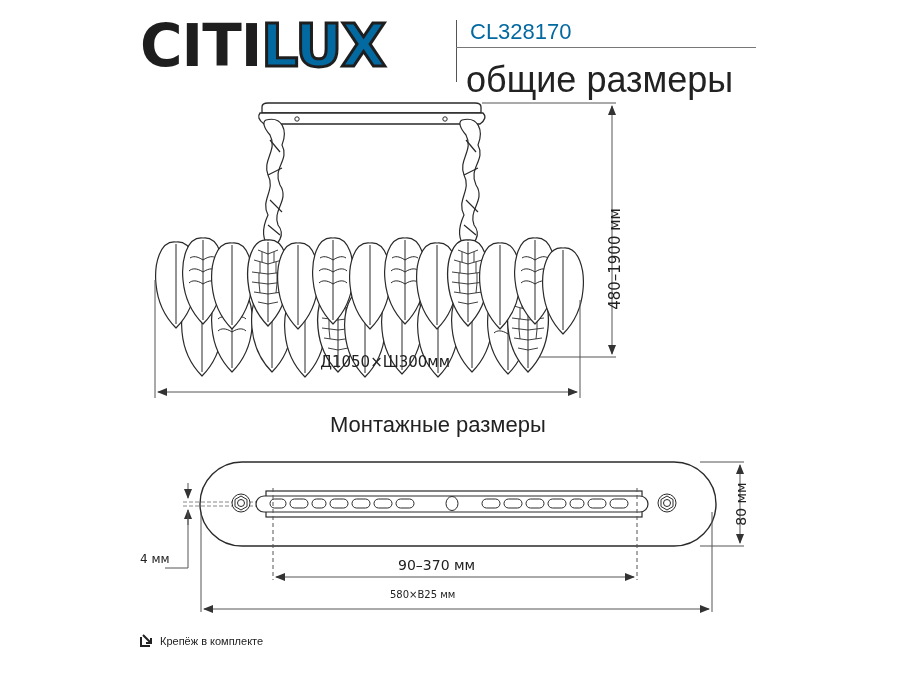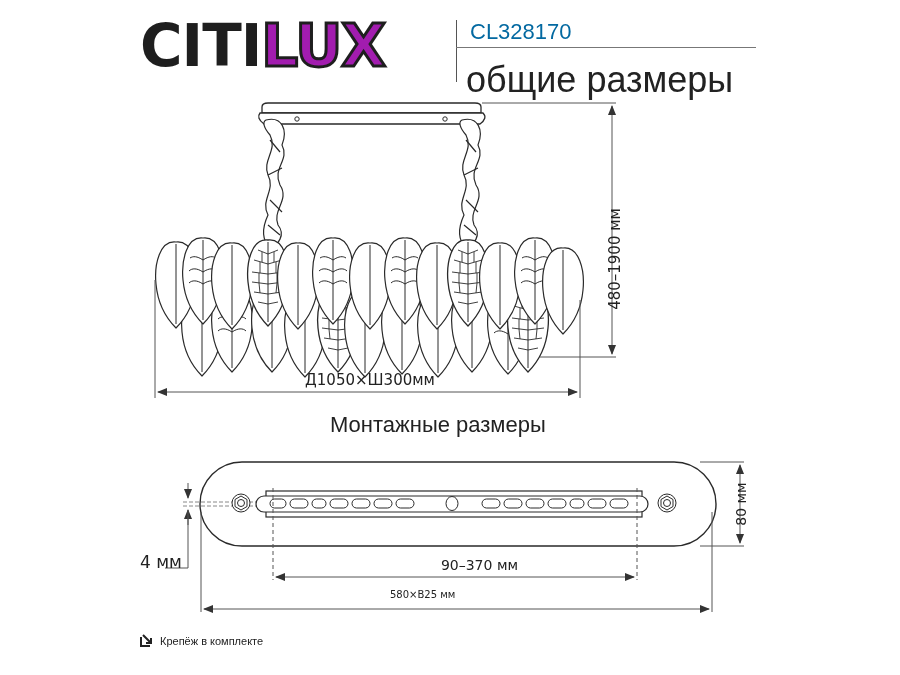--- a/index.html
+++ b/index.html
@@ -1,19 +1,19 @@
 <!DOCTYPE html>
 <html><head>
 <meta charset="utf-8">
 <style>
   html, body { margin: 0; padding: 0; background: #ffffff; }
   body { width: 900px; height: 675px; position: relative; overflow: hidden; font-family: "Liberation Sans", sans-serif; color: #222; }
   .abs { position: absolute; }
   .brand { left: 140px; top: 16px; font-family: "DejaVu Sans", sans-serif; font-weight: bold; font-size: 58px; letter-spacing: -1px; line-height: 60px; color: #1e1e1e; }
-  .brand .outline { color: #a21caf; -webkit-text-stroke: 3px #1e1e1e; }
+  .brand .outline { color: #0369a1; -webkit-text-stroke: 3px #1e1e1e; }
   .header-divider { left: 456px; top: 20px; width: 1px; height: 62px; background: #555; }
   .model { left: 470px; top: 20px; font-size: 22px; line-height: 24px; color: #0369a1; }
   .header-rule { left: 456px; top: 47px; width: 300px; height: 1px; background: #777; }
   .subtitle { left: 466px; top: 50px; font-size: 36px; line-height: 40px; color: #222; margin-top: 10px; }
   .dim-text { font-family: "DejaVu Sans", sans-serif; font-size: 15px; color: #222; white-space: nowrap; }
   .vert { transform: rotate(-90deg); transform-origin: center center; }
   .mount-title { left: 330px; top: 412px; font-size: 22px; color: #222; }
   .footnote { left: 140px; top: 633px; display: flex; align-items: center; gap: 6px; font-size: 11px; color: #222; justify-content: flex-end; }
   svg { position: absolute; left: 0; top: 0; }
 </style>
@@ -160,26 +160,26 @@
     <line x1="637" y1="488" x2="637" y2="580" stroke-dasharray="4 3"></line>
     <line x1="276" y1="577" x2="634" y2="577" marker-start="url(#arrs)" marker-end="url(#arr)"></line>
 
     <line x1="201" y1="512" x2="201" y2="612"></line>
     <line x1="712" y1="512" x2="712" y2="612"></line>
     <line x1="204" y1="609" x2="709" y2="609" marker-start="url(#arrs)" marker-end="url(#arr)"></line>
   </g>
 </svg>
 
 <div class="abs dim-text vert" style="left:560px; top:250px; width:110px; text-align:center;">480–1900 мм</div>
-<div class="abs dim-text" style="left:290px; top:371px; width:160px; text-align:center;">Д1050×Ш300мм</div>
+<div class="abs dim-text" style="left:290px; top:353px; width:160px; text-align:right;">Д1050×Ш300мм</div>
 
 <div class="abs mount-title">Монтажные размеры</div>
-<div class="abs dim-text" style="left:140px; top:552px; font-size:17px;">4 мм</div>
+<div class="abs dim-text" style="left:140px; top:552px; font-size:12px;">4 мм</div>
 <div class="abs dim-text vert" style="left:711px; top:496px; width:60px; text-align:center; font-size:14px;">80 мм</div>
-<div class="abs dim-text" style="left:398px; top:557px; width:120px; text-align:right; font-size:14px;">90–370 мм</div>
+<div class="abs dim-text" style="left:398px; top:557px; width:120px; text-align:left; font-size:14px;">90–370 мм</div>
 <div class="abs dim-text" style="left:390px; top:589px; width:140px; font-size:10px;">580×В25 мм</div>
 
 <div class="abs footnote">
   <span>
     <svg width="14" height="14" viewBox="0 0 14 14" style="position:static;">
       <path d="M1,4 L1,13 L10,13" fill="none" stroke="#222" stroke-width="2"></path>
       <path d="M3,2 L11,10 M11,5 L11,10 L6,10" fill="none" stroke="#222" stroke-width="2"></path>
     </svg>
   </span>
   <span>Крепёж в комплекте</span>

